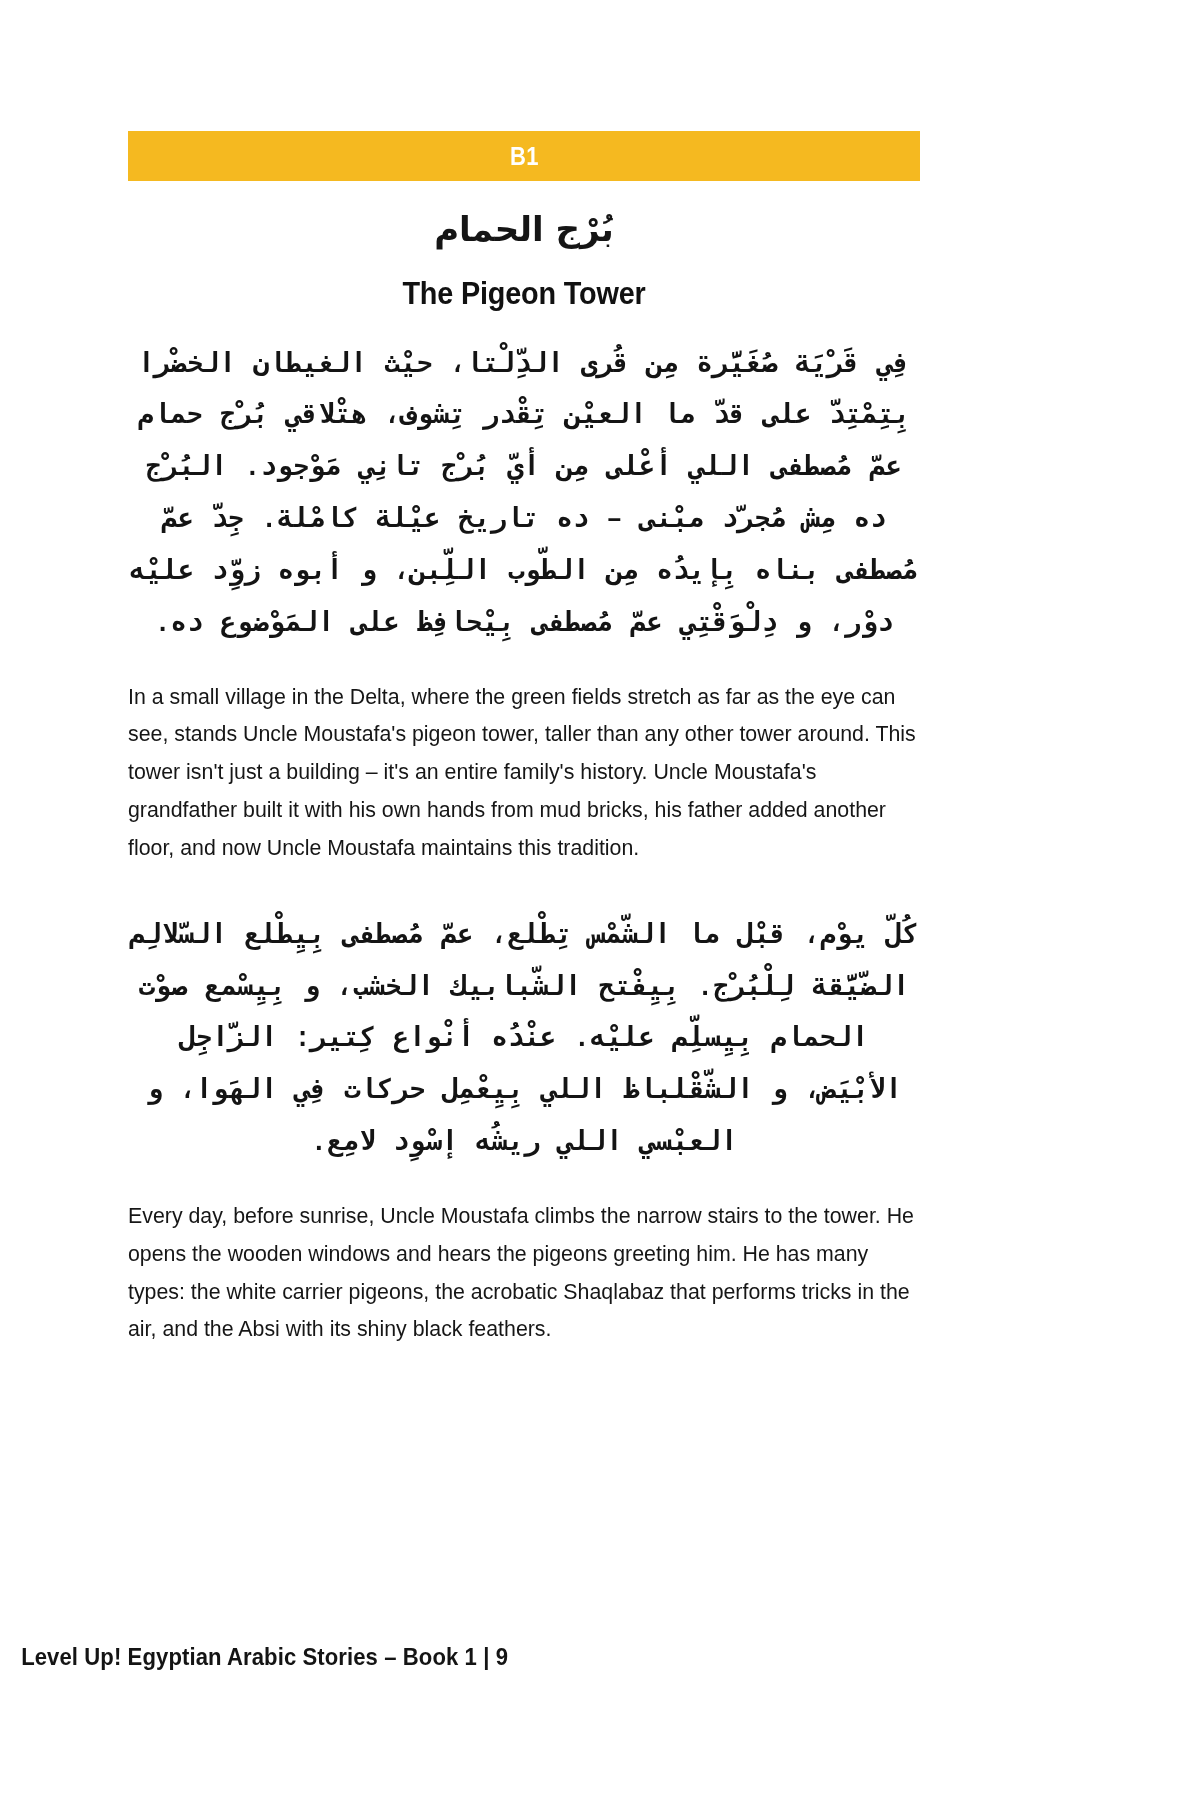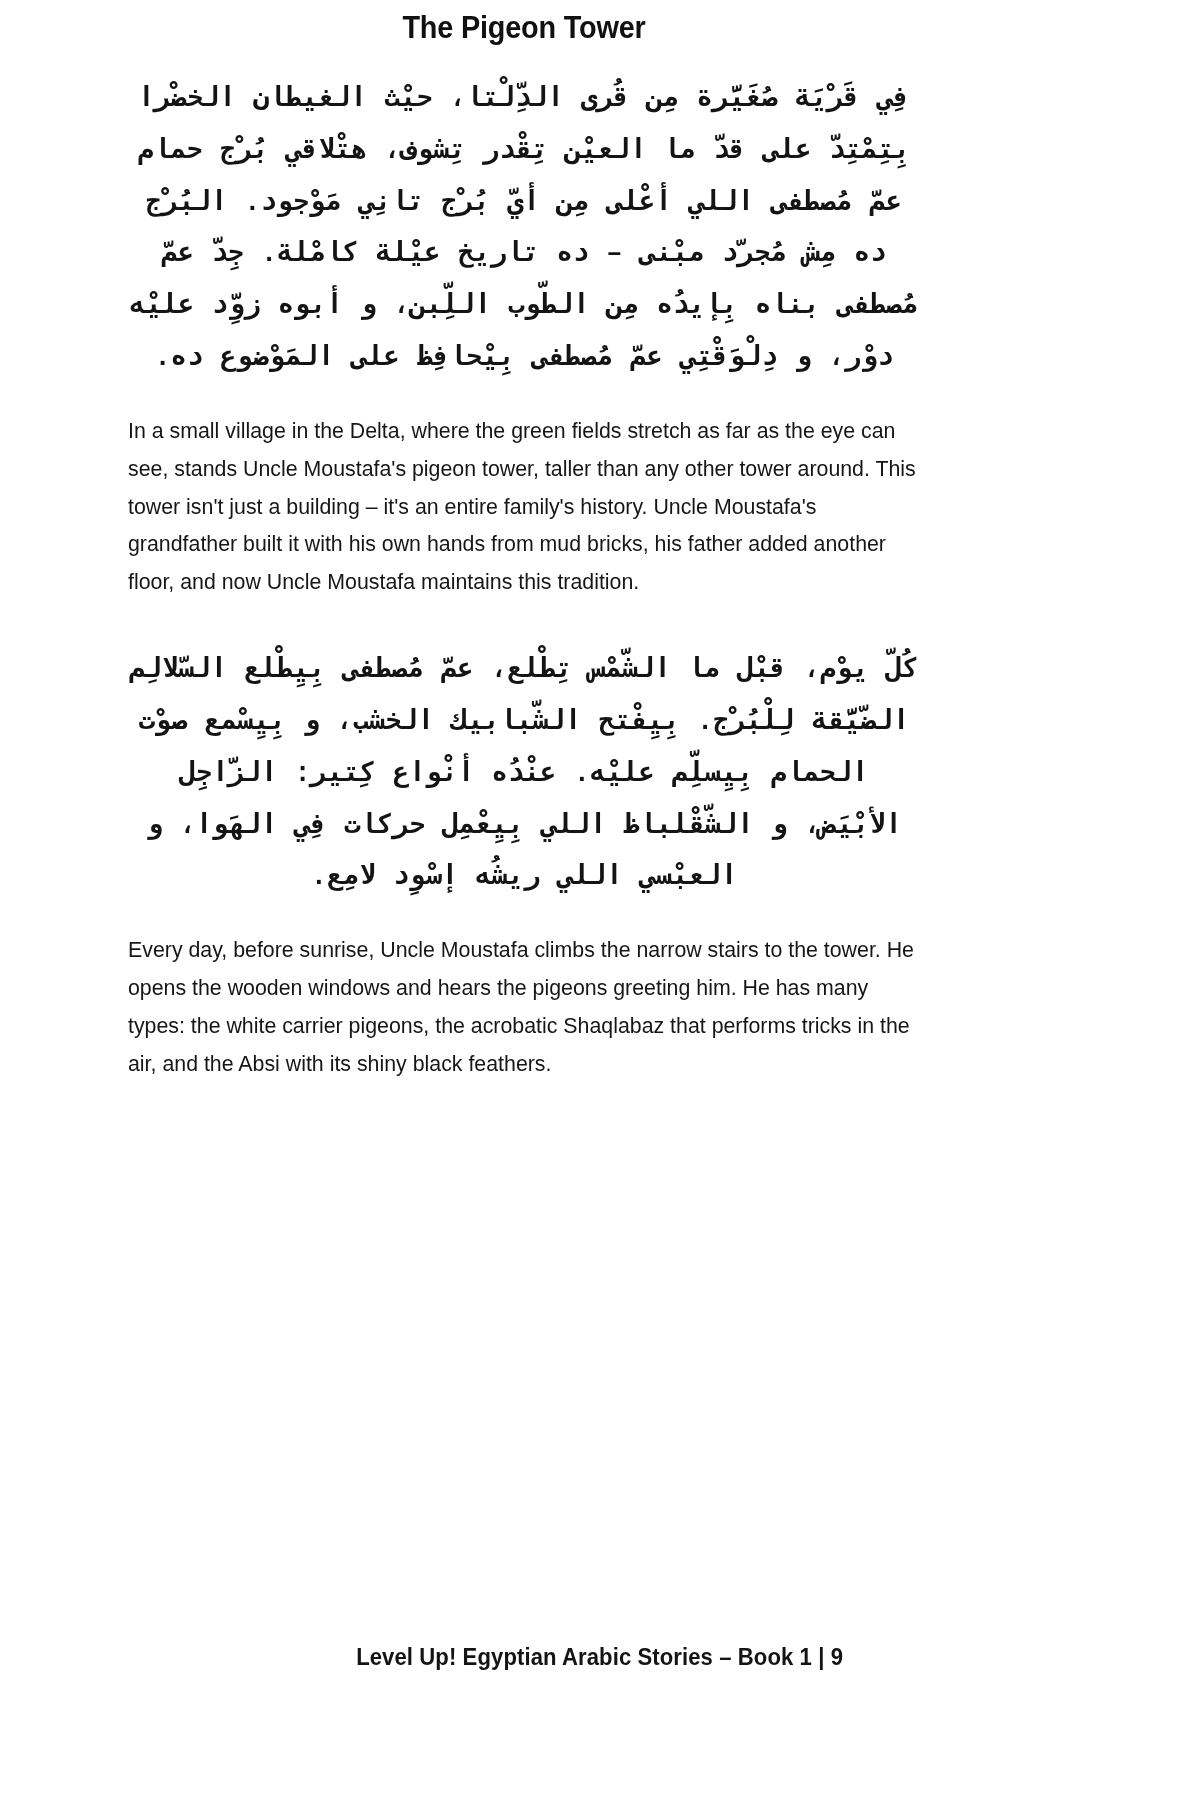--- a/index.html
+++ b/index.html
@@ -106,40 +106,43 @@
   }
   #english-1 { margin-top: 22px; }
   #english-2 { margin-top: 20px; }
 
   
   .footer {
     position: absolute;
     left: 0;
     top: 1643px;
     width: 1200px;
-    text-align: center;
   }
   .footer-text {
     display: inline-block;
     font-family: "Liberation Sans Narrow", "Liberation Sans", sans-serif;
     font-weight: bold;
     font-size: 24px;
     color: #141414;
     transform: scaleX(0.92);
     letter-spacing: 0.1px;
   }
 </style>
 </head>
 <body>
 
 <div class="page">
 
   <div class="content">
 
+    <div class="level-banner">
+      <span class="level-banner-label">B1</span>
+    </div>
 
+    <h1 class="title-ar">ب<span class="hk">ُ</span>ر<span class="hk">ْ</span>ج الحمام</h1>
 
     <h2 class="title-en">The Pigeon Tower</h2>
 
     <p class="para-ar" id="arabic-1">ف<span class="hk">ِ</span>ي ق<span class="hk">َ</span>ر<span class="hk">ْ</span>ي<span class="hk">َ</span>ة ص<span class="hk">ُ</span>غ<span class="hk">َ</span>ي<span class="hk">َّ</span>رة م<span class="hk">ِ</span>ن ق<span class="hk">ُ</span>رى الد<span class="hk">ِّ</span>ل<span class="hk">ْ</span>تا، حي<span class="hk">ْ</span>ث الغيطان الخض<span class="hk">ْ</span>را ب<span class="hk">ِ</span>ت<span class="hk">ِ</span>م<span class="hk">ْ</span>ت<span class="hk">ِ</span>د<span class="hk">ّ</span> على قد<span class="hk">ّ</span> ما العي<span class="hk">ْ</span>ن ت<span class="hk">ِ</span>ق<span class="hk">ْ</span>در ت<span class="hk">ِ</span>شوف، هت<span class="hk">ْ</span>لاقي ب<span class="hk">ُ</span>ر<span class="hk">ْ</span>ج حمام عم<span class="hk">ّ</span> م<span class="hk">ُ</span>صطفى اللي أع<span class="hk">ْ</span>لى م<span class="hk">ِ</span>ن أي<span class="hk">ّ</span> ب<span class="hk">ُ</span>ر<span class="hk">ْ</span>ج تان<span class="hk">ِ</span>ي م<span class="hk">َ</span>و<span class="hk">ْ</span>جود. الب<span class="hk">ُ</span>ر<span class="hk">ْ</span>ج ده م<span class="hk">ِ</span>ش م<span class="hk">ُ</span>جر<span class="hk">ّ</span>د مب<span class="hk">ْ</span>نى – ده تاريخ عي<span class="hk">ْ</span>لة كام<span class="hk">ْ</span>لة. ج<span class="hk">ِ</span>د<span class="hk">ّ</span> عم<span class="hk">ّ</span> م<span class="hk">ُ</span>صطفى بناه ب<span class="hk">ِ</span>إيد<span class="hk">ُ</span>ه م<span class="hk">ِ</span>ن الط<span class="hk">ّ</span>وب الل<span class="hk">ِّ</span>بن، و أبوه زو<span class="hk">ِّ</span>د علي<span class="hk">ْ</span>ه دو<span class="hk">ْ</span>ر، و د<span class="hk">ِ</span>ل<span class="hk">ْ</span>و<span class="hk">َ</span>ق<span class="hk">ْ</span>ت<span class="hk">ِ</span>ي عم<span class="hk">ّ</span> م<span class="hk">ُ</span>صطفى ب<span class="hk">ِ</span>ي<span class="hk">ْ</span>حاف<span class="hk">ِ</span>ظ على الم<span class="hk">َ</span>و<span class="hk">ْ</span>ضوع ده.</p>
 
     <p class="para-en" id="english-1">In a small village in the Delta, where the green fields stretch as far as the eye can see, stands Uncle Moustafa's pigeon tower, taller than any other tower around. This tower isn't just a building – it's an entire family's history. Uncle Moustafa's grandfather built it with his own hands from mud bricks, his father added another floor, and now Uncle Moustafa maintains this tradition.</p>
 
     <p class="para-ar" id="arabic-2">ك<span class="hk">ُ</span>ل<span class="hk">ّ</span> يو<span class="hk">ْ</span>م، قب<span class="hk">ْ</span>ل ما الش<span class="hk">ّ</span>م<span class="hk">ْ</span>س ت<span class="hk">ِ</span>ط<span class="hk">ْ</span>لع، عم<span class="hk">ّ</span> م<span class="hk">ُ</span>صطفى ب<span class="hk">ِ</span>ي<span class="hk">ِ</span>ط<span class="hk">ْ</span>لع الس<span class="hk">ّ</span>لال<span class="hk">ِ</span>م الض<span class="hk">ّ</span>ي<span class="hk">َّ</span>قة ل<span class="hk">ِ</span>ل<span class="hk">ْ</span>ب<span class="hk">ُ</span>ر<span class="hk">ْ</span>ج. ب<span class="hk">ِ</span>ي<span class="hk">ِ</span>ف<span class="hk">ْ</span>تح الش<span class="hk">ّ</span>بابيك الخشب، و ب<span class="hk">ِ</span>ي<span class="hk">ِ</span>س<span class="hk">ْ</span>مع صو<span class="hk">ْ</span>ت الحمام ب<span class="hk">ِ</span>ي<span class="hk">ِ</span>سل<span class="hk">ِّ</span>م علي<span class="hk">ْ</span>ه. عن<span class="hk">ْ</span>د<span class="hk">ُ</span>ه أن<span class="hk">ْ</span>واع ك<span class="hk">ِ</span>تير: الز<span class="hk">ّ</span>اج<span class="hk">ِ</span>ل الأب<span class="hk">ْ</span>ي<span class="hk">َ</span>ض، و الش<span class="hk">ّ</span>ق<span class="hk">ْ</span>لباظ اللي ب<span class="hk">ِ</span>ي<span class="hk">ِ</span>ع<span class="hk">ْ</span>م<span class="hk">ِ</span>ل حركات ف<span class="hk">ِ</span>ي اله<span class="hk">َ</span>وا، و العب<span class="hk">ْ</span>سي اللي ريش<span class="hk">ُ</span>ه إس<span class="hk">ْ</span>و<span class="hk">ِ</span>د لام<span class="hk">ِ</span>ع.</p>
 
     <p class="para-en" id="english-2">Every day, before sunrise, Uncle Moustafa climbs the narrow stairs to the tower. He opens the wooden windows and hears the pigeons greeting him. He has many types: the white carrier pigeons, the acrobatic Shaqlabaz that performs tricks in the air, and the Absi with its shiny black feathers.</p>

